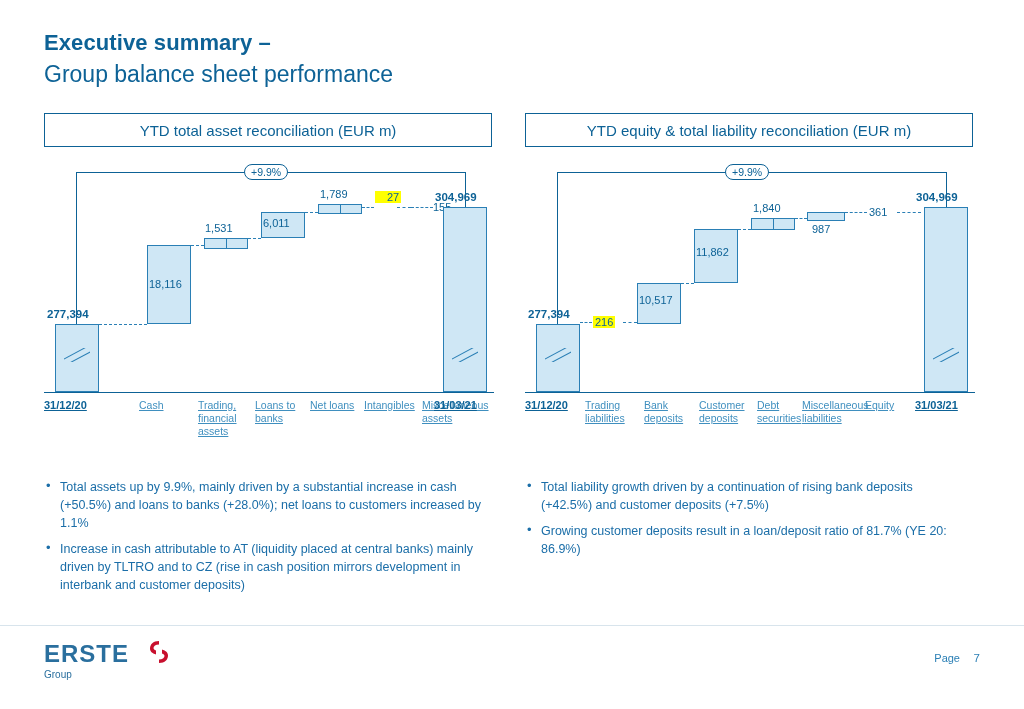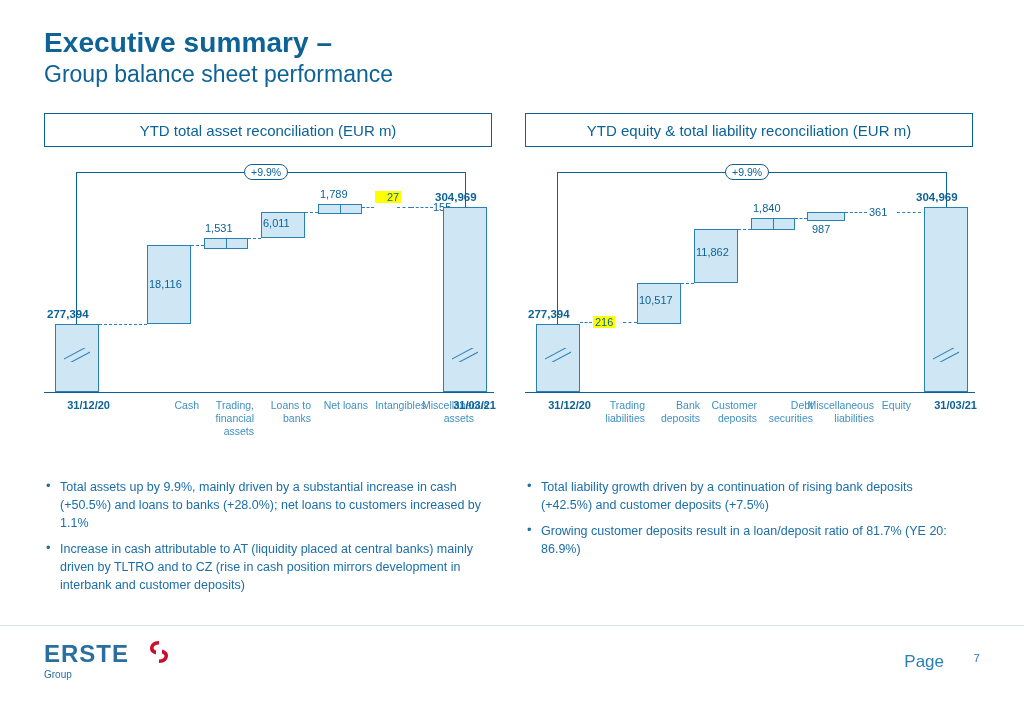--- a/index.html
+++ b/index.html
@@ -20,21 +20,21 @@
     inset: 0;
   }
 
   
   .title-block {
     position: absolute;
     left: 44px;
     top: 28px;
   }
   .title-line1 {
-    font-size: 28px;
+    font-size: 22px;
     font-weight: bold;
     color: #0d6296;
     letter-spacing: 0.1px;
     line-height: 30px;
   }
   .title-line2 {
     font-size: 23px;
     font-weight: normal;
     color: #0d6296;
     line-height: 32px;
@@ -100,22 +100,23 @@
   }
   .axis-line {
     position: absolute;
     background: #0d6296;
     height: 1px;
   }
   .cat-label {
     position: absolute;
     font-size: 10.5px;
     color: #3f8fbf;
-    text-align: right;
+    text-align: left;
     line-height: 13px;
+    text-decoration: underline;
   }
   .cat-label.bold {
     font-weight: bold;
     color: #0d6296;
     font-size: 11px;
   }
 
   
   .growth-badge {
     position: absolute;
@@ -212,23 +213,23 @@
   }
   .logo-mark {
     position: absolute;
     left: 104px;
     top: 1px;
     width: 22px;
     height: 22px;
   }
   .page-label {
     position: absolute;
-    right: 80px;
+    right: 64px;
     top: 652px;
-    font-size: 17px;
+    font-size: 11px;
     color: #2a7fb5;
   }
   .page-number {
     position: absolute;
     right: 44px;
     top: 652px;
     font-size: 11.5px;
     color: #2a7fb5;
   }
 </style>

